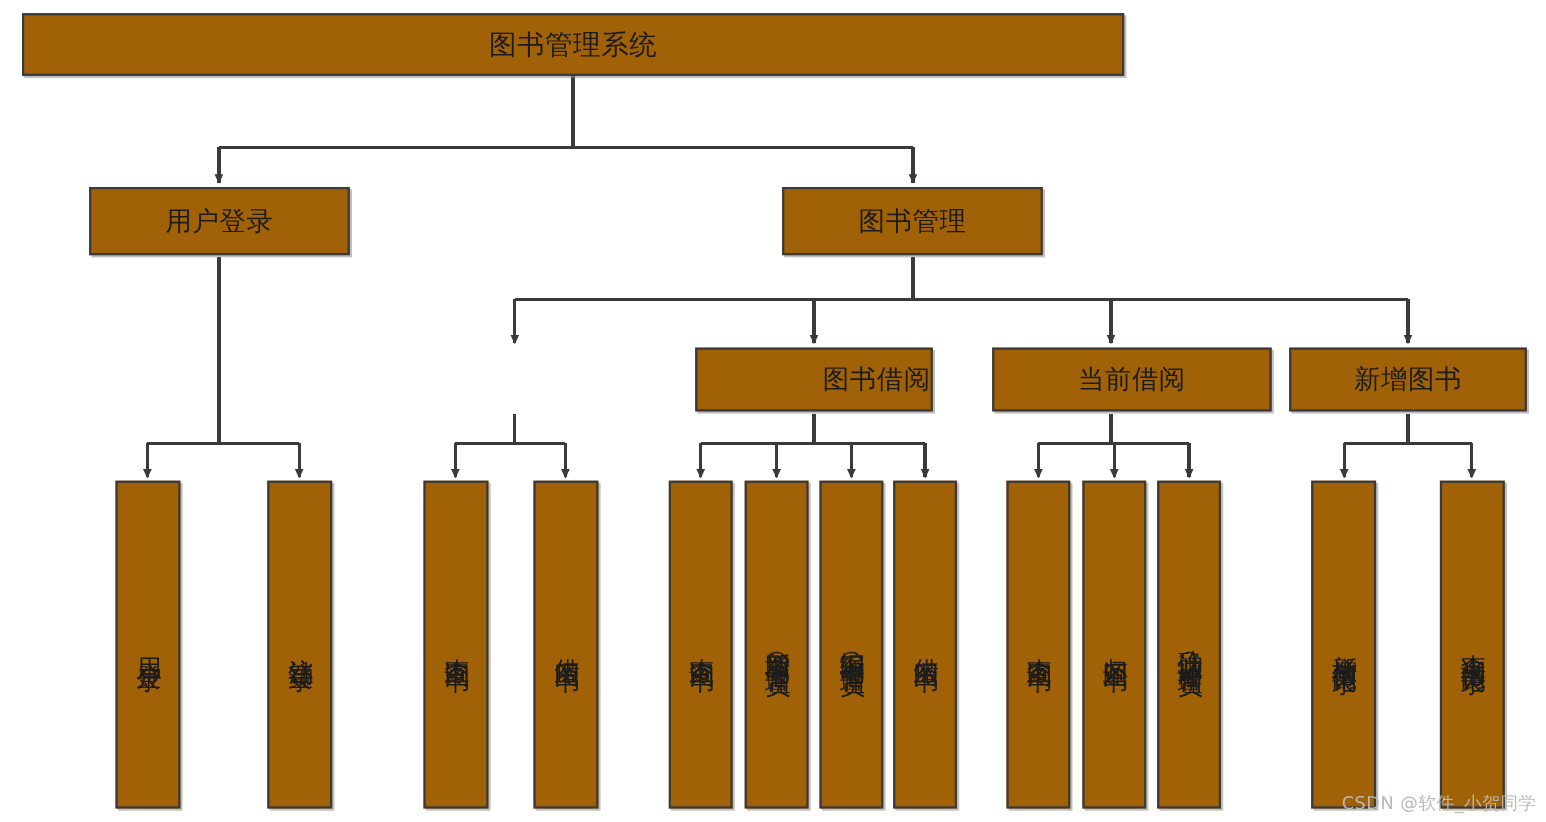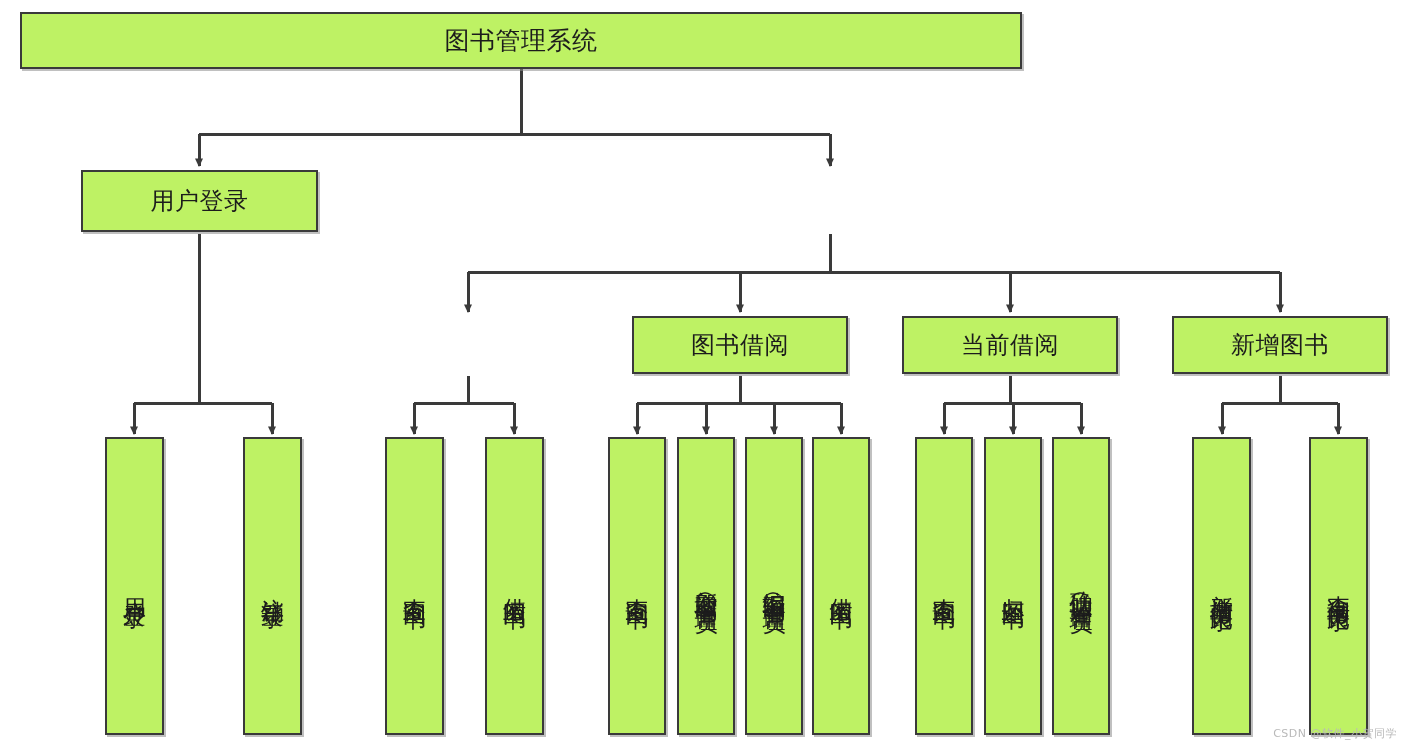--- a/index.html
+++ b/index.html
@@ -24,21 +24,21 @@
     left: 0;
     top: 0;
     width: 1405px;
     height: 747px;
     pointer-events: none;
   }
   
   .node {
     position: absolute;
     box-sizing: border-box;
-    background: #bef264;
+    background: #a16207;
     border: 2px solid #3a3a3a;
     box-shadow: 2px 2px 0 0 rgba(140,140,140,0.55);
     display: flex;
     align-items: center;
     justify-content: center;
   }
   .node .label {
     color: #1c1c1c;
     line-height: 1.18;
     letter-spacing: 0.5px;
@@ -62,21 +62,21 @@
     font-size: 23px;
     letter-spacing: 3px;
     line-height: 1;
     max-height: 100%;
   }
   
   #watermark {
     position: absolute;
     right: 8px;
     bottom: 6px;
-    font-size: 11px;
+    font-size: 16px;
     color: #b9b9b9;
     letter-spacing: 0.5px;
     white-space: nowrap;
     user-select: none;
   }
 </style>
 </head>
 <body>
 
 <div id="canvas">
@@ -133,27 +133,30 @@
   </svg>
 
   <div class="node root horiz" style="left:20px; top:12px; width:1002px; height:57px;">
     <span class="label">图书管理系统</span>
   </div>
 
   <div class="node horiz" style="left:81px; top:170px; width:237px; height:62px;">
     <span class="label">用户登录</span>
   </div>
 
-
-
-  <div class="node horiz" style="left:632px; top:316px; width:216px; height:58px;">
+  <div class="node horiz" style="left:711px; top:170px; width:237px; height:62px;">
+    <span class="label">图书管理</span>
+  </div>
+
+
+  <div class="node horiz" style="left:632px; top:316px; width:216px; height:58px;justify-content:flex-end;">
     <span class="label">图书借阅</span>
   </div>
 
-  <div class="node horiz" style="left:902px; top:316px; width:216px; height:58px;">
+  <div class="node horiz" style="left:902px; top:316px; width:254px; height:58px;">
     <span class="label">当前借阅</span>
   </div>
 
   <div class="node horiz" style="left:1172px; top:316px; width:216px; height:58px;">
     <span class="label">新增图书</span>
   </div>
 
   <div class="node vert" style="left:105px; top:437px; width:59px; height:298px;">
     <span class="label">用户登录</span>
   </div>

